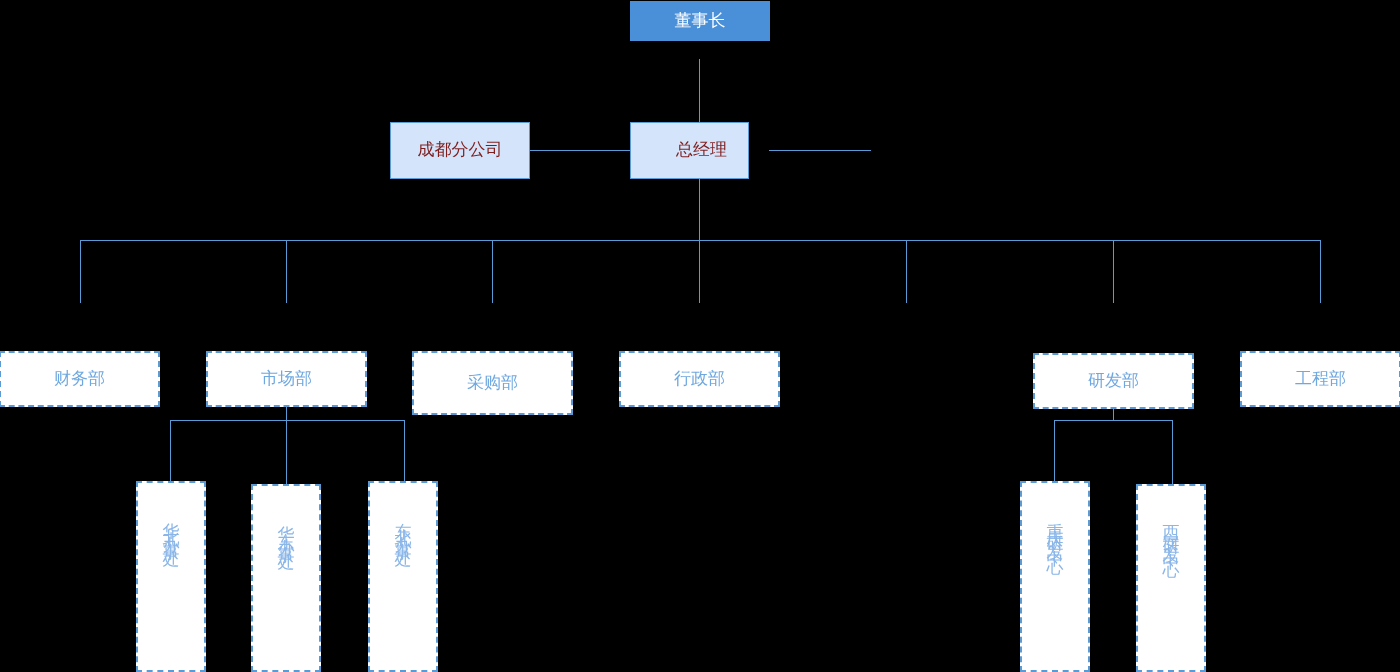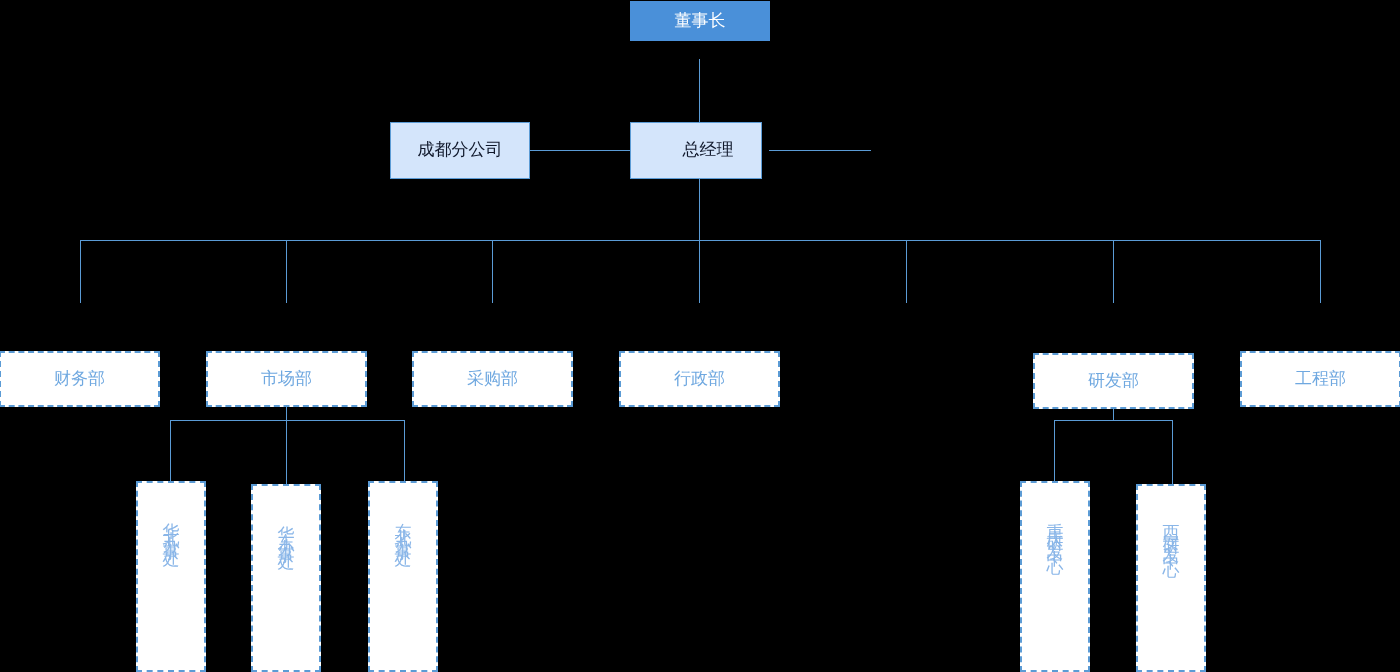--- a/index.html
+++ b/index.html
@@ -41,21 +41,21 @@
     background: #4a90d9;
     border: 1px solid #4a90d9;
     color: #ffffff;
     font-size: 17px;
   }
 
   
   .node.lvl2 {
     background: #d4e5fb;
     border: 1px solid #5b9bd5;
-    color: #0f172a;
+    color: #7f1d1d;
     font-size: 17px;
   }
 
   
   .node.lvl3 {
     background: #ffffff;
     border: 2px dashed #5b9bd5;
     color: #6fa8e0;
     font-size: 17px;
     margin-top: 48px;
@@ -113,34 +113,34 @@
   <div class="line v" style="left:1172px; top:420px; height:64px;"></div>
 
   <div class="node lvl1" style="left:630px; top:1px; width:140px; height:40px;">
     <span>董事长</span>
   </div>
 
   <div class="node lvl2" style="left:390px; top:122px; width:140px; height:57px;">
     <span>成都分公司</span>
   </div>
 
-  <div class="node lvl2" style="left:630px; top:122px; width:132px; height:57px;padding-left:24px;">
+  <div class="node lvl2" style="left:630px; top:122px; width:119px; height:57px;padding-left:24px;">
     <span>总经理</span>
   </div>
 
 
   <div class="node lvl3" style="left:-1px; top:303px; width:161px; height:56px;">
     <span>财务部</span>
   </div>
 
   <div class="node lvl3" style="left:206px; top:303px; width:161px; height:56px;">
     <span>市场部</span>
   </div>
 
-  <div class="node lvl3" style="left:412px; top:303px; width:161px; height:56px;">
+  <div class="node lvl3" style="left:412px; top:303px; width:161px; height:64px;">
     <span>采购部</span>
   </div>
 
   <div class="node lvl3" style="left:619px; top:303px; width:161px; height:56px;">
     <span>行政部</span>
   </div>
 
 
   <div class="node lvl3" style="left:1033px; top:305px; width:161px; height:56px;">
     <span>研发部</span>

